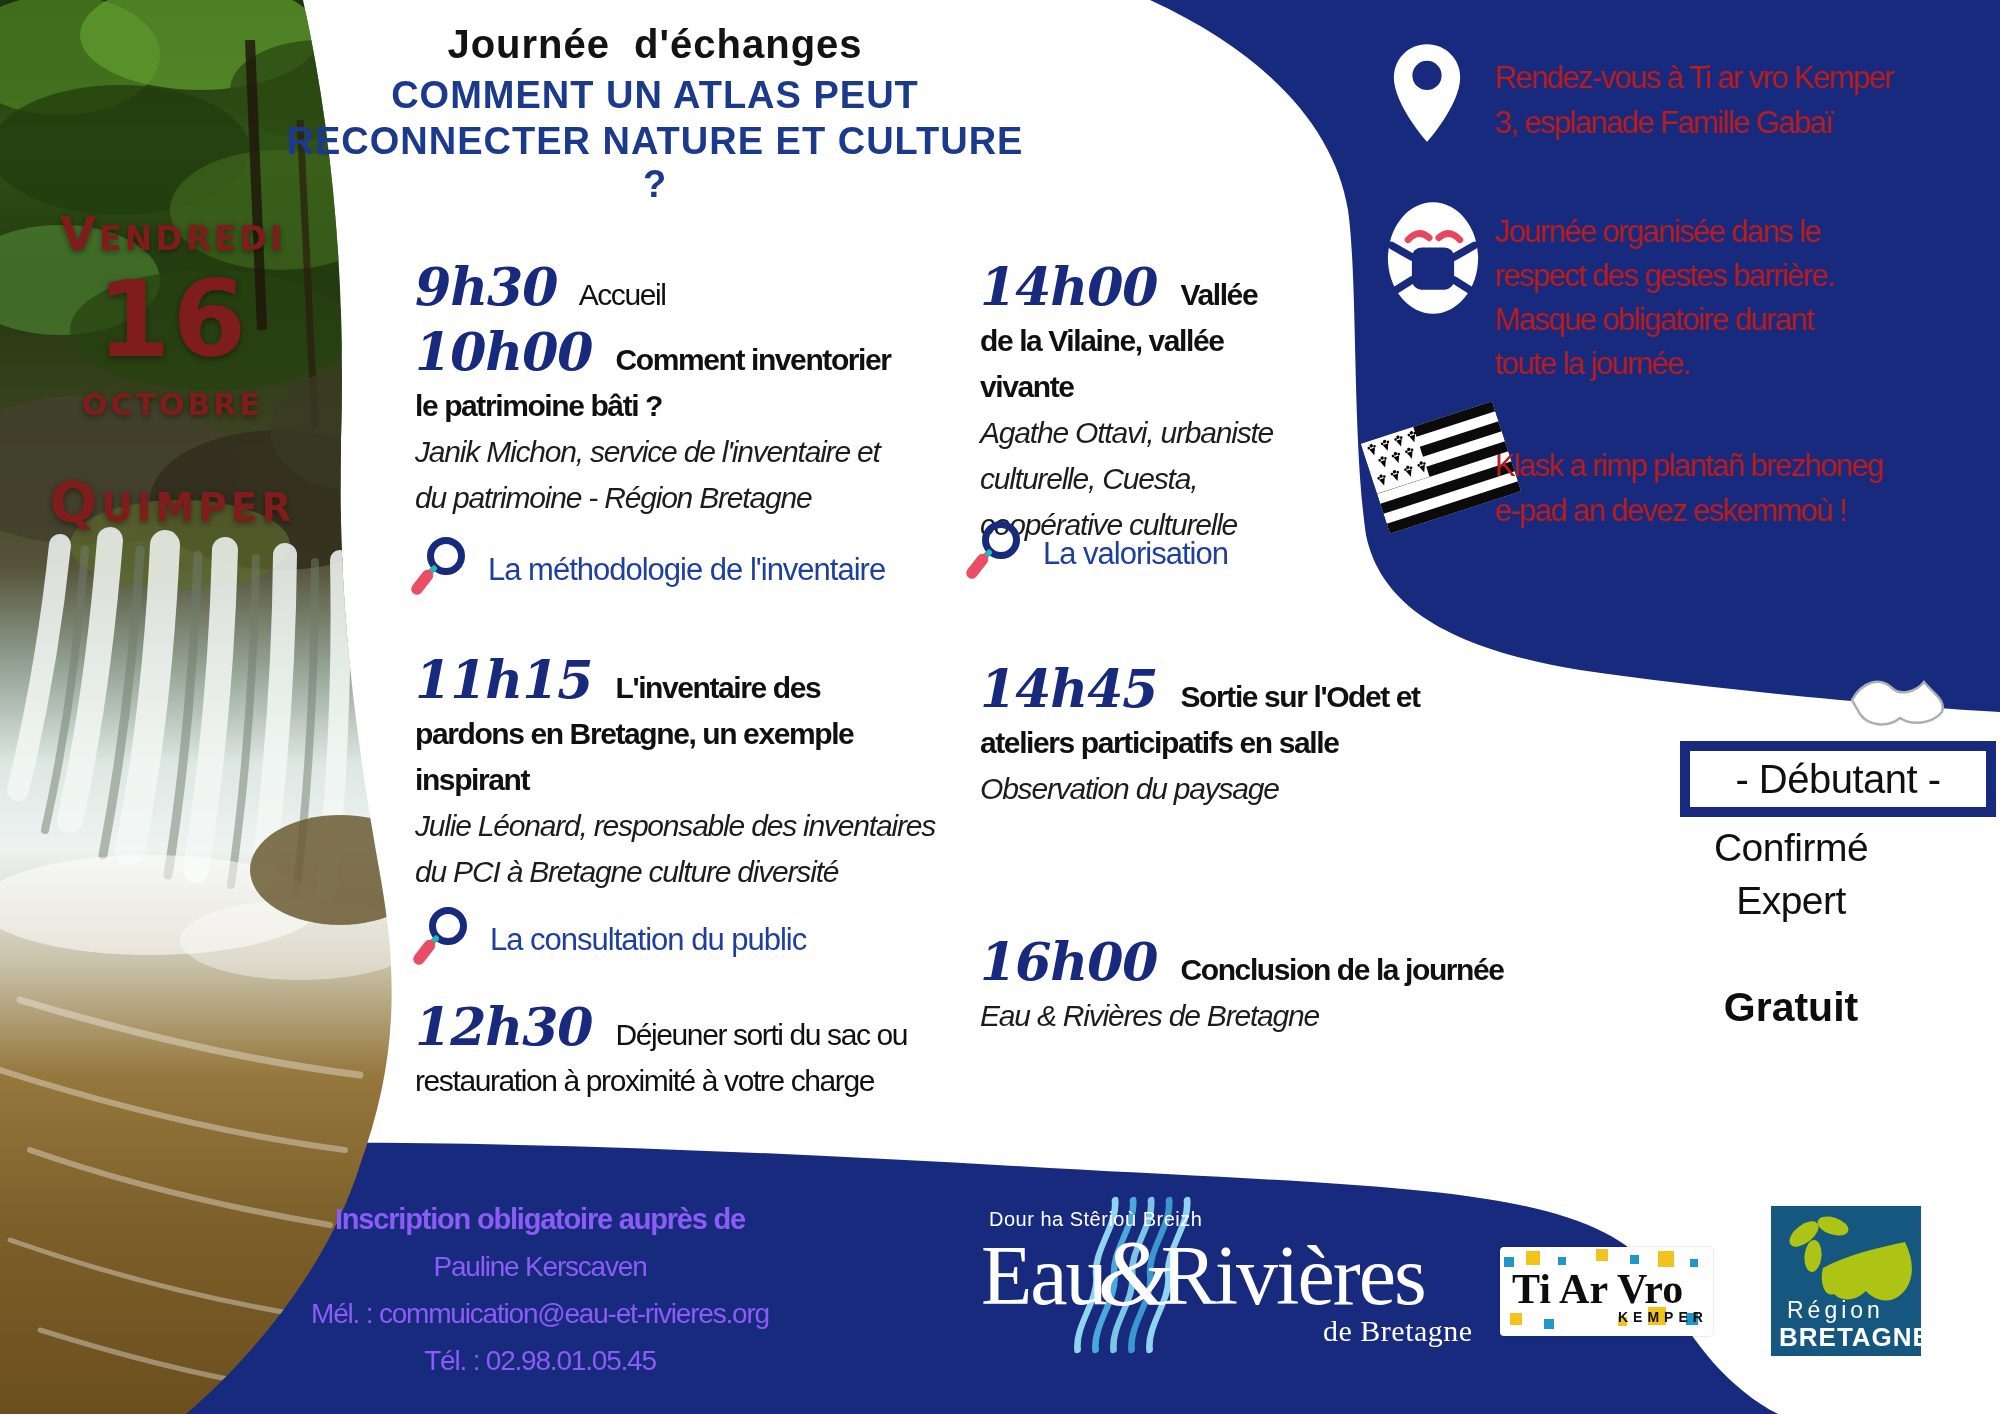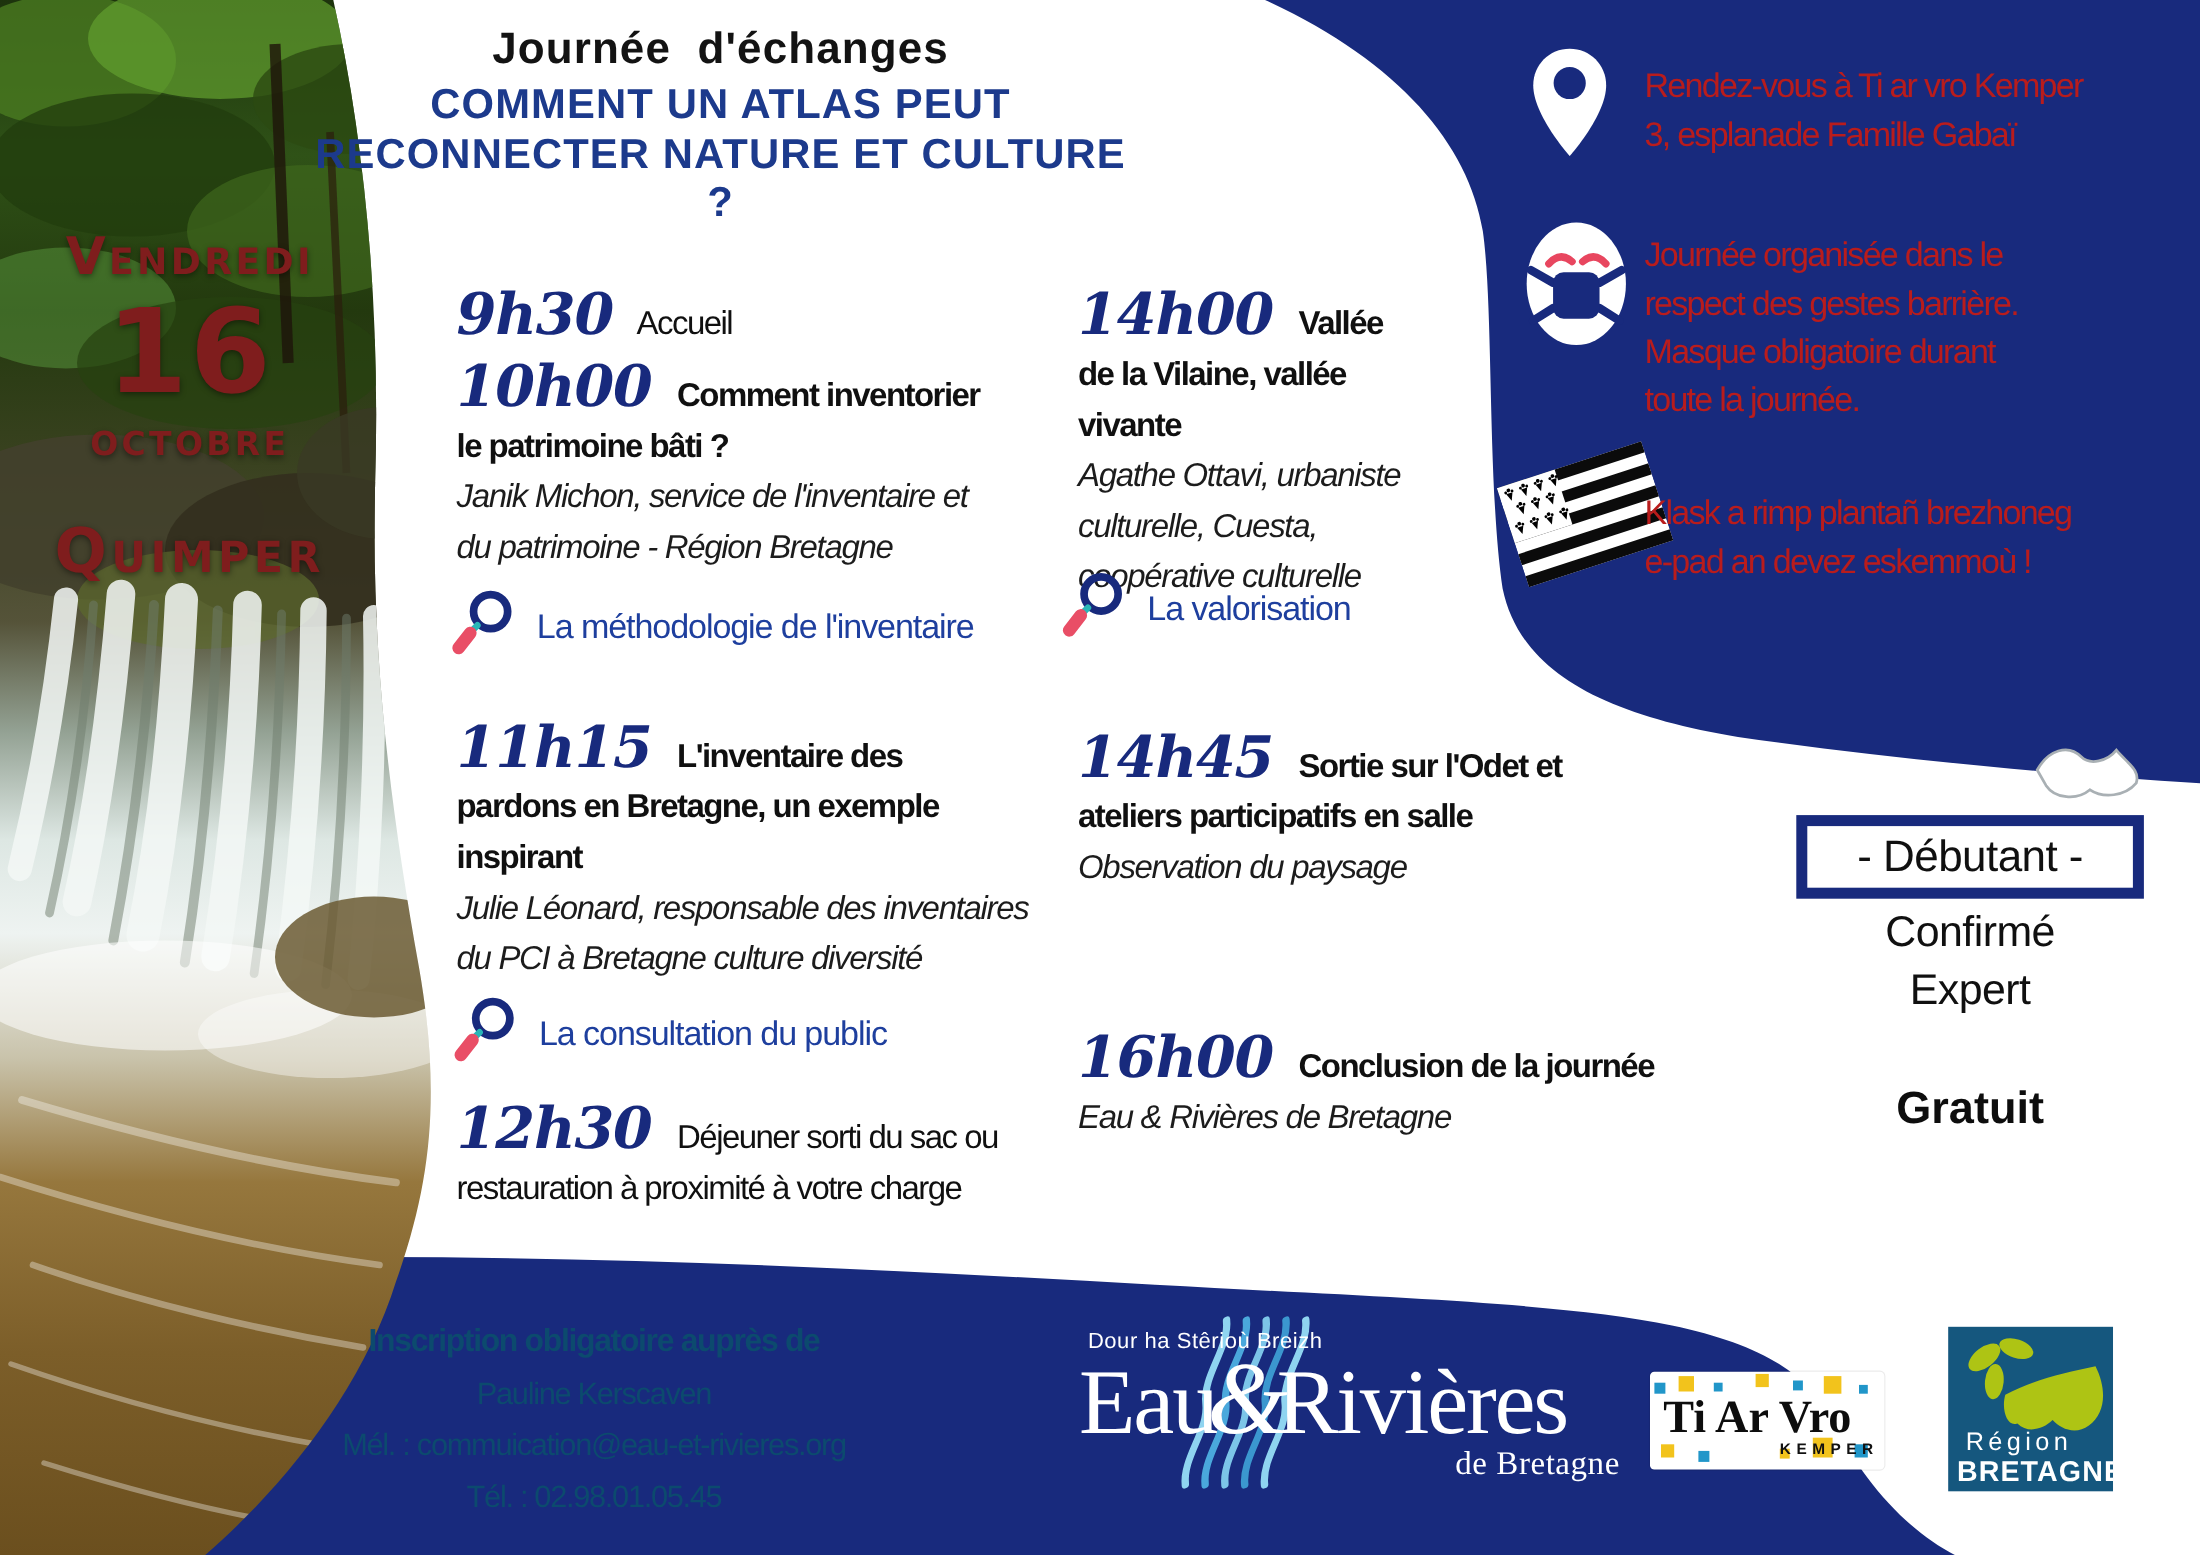--- a/index.html
+++ b/index.html
@@ -28,21 +28,21 @@
   
   .panel-line{color:#b91c1c;font-size:31px;letter-spacing:-1.6px;line-height:44.5px;white-space:nowrap;}
 
   
   .level-box{border:10px solid #182a7d;background:#fff;display:flex;align-items:center;justify-content:center;
              font-size:40px;letter-spacing:-0.5px;color:#101010;}
   .level-plain{font-size:39px;letter-spacing:-0.5px;color:#101010;text-align:center;}
   .price{font-size:41px;font-weight:700;color:#0d0d0d;text-align:center;}
 
   
-  .band-text{color:#0c4a6e;text-align:center;}
+  .band-text{color:#8b5cf6;text-align:center;}
   .band-text div{font-size:28px;letter-spacing:-1.2px;line-height:47px;white-space:nowrap;}
   .band-text .bd{font-weight:700;font-size:29px;}
 
   
   .er-name{font-family:"Liberation Serif",serif;color:#fff;font-size:84px;letter-spacing:-2px;white-space:nowrap;}
   .er-amp{font-style:italic;font-size:94px;margin:0 -8px;}
   .er-tag{color:#fff;font-size:20px;letter-spacing:.5px;}
   .er-sub{font-family:"Liberation Serif",serif;color:#fff;font-size:30px;letter-spacing:.5px;}
 
   
@@ -255,21 +255,21 @@
         <use href="#erm" x="47" y="20"></use>
       <use href="#erm" x="10" y="38"></use>
         <use href="#erm" x="25" y="38"></use>
         <use href="#erm" x="40" y="38"></use>
         <use href="#erm" x="55" y="38"></use>
     </g>
   </svg>
   <div class="abs panel-line" style="left:1495px;top:444px;z-index:3">Klask a rimp plantañ brezhoneg</div>
   <div class="abs panel-line" style="left:1495px;top:489px;z-index:3">e-pad an devez eskemmoù !</div>
 
-  <div class="abs level-box" style="left:1633px;top:741px;width:296px;height:56px;z-index:3">- Débutant -</div>
+  <div class="abs level-box" style="left:1680px;top:741px;width:296px;height:56px;z-index:3">- Débutant -</div>
   <div class="abs level-plain" style="left:1633px;top:826px;width:316px;z-index:3">Confirmé</div>
   <div class="abs level-plain" style="left:1633px;top:879px;width:316px;z-index:3">Expert</div>
   <div class="abs price" style="left:1633px;top:984px;width:316px;z-index:3">Gratuit</div>
 
   <div class="abs band-text" style="left:280px;top:1196px;width:520px;z-index:3">
     <div class="bd">Inscription obligatoire auprès de</div>
     <div>Pauline Kerscaven</div>
     <div>Mél. : commuication@eau-et-rivieres.org</div>
     <div>Tél. : 02.98.01.05.45</div>
   </div>

